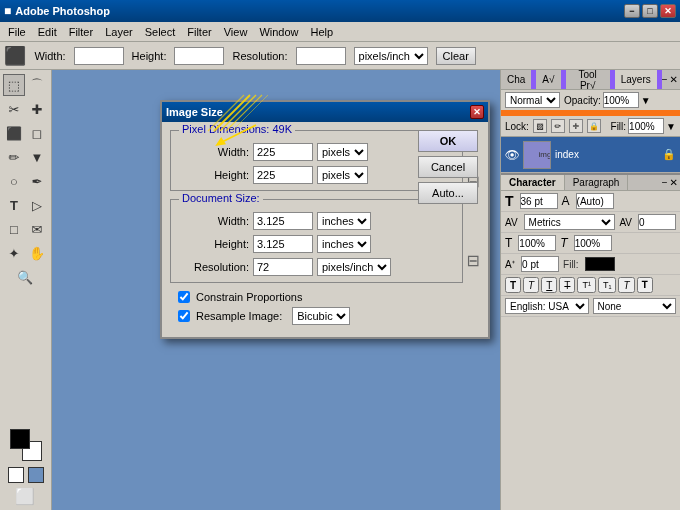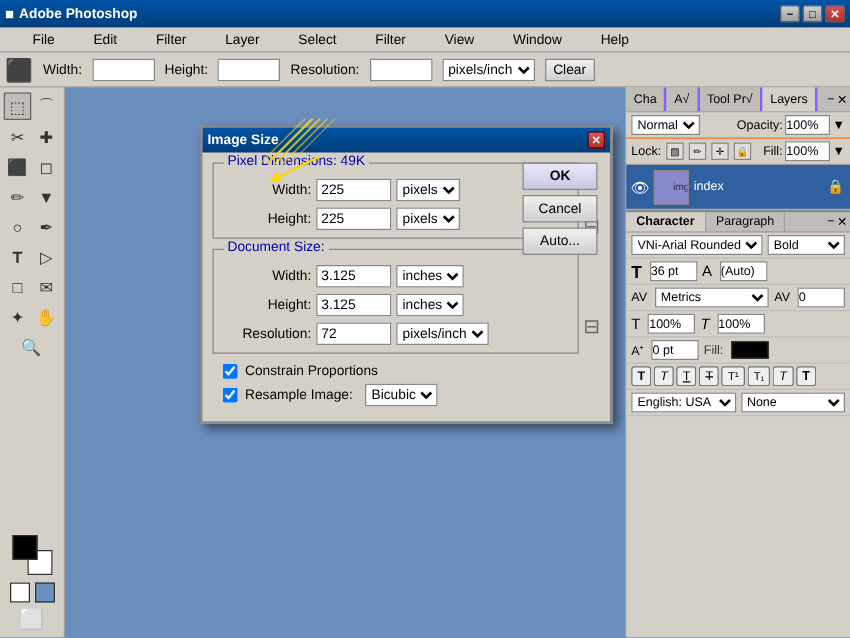--- a/index.html
+++ b/index.html
@@ -27,23 +27,22 @@
       font-size: 9px; cursor: pointer; color: #000;
     }
     .title-btn.close { background: linear-gradient(to bottom, #e05050, #b03030); color: white; }
 
     
     .menu-bar {
       background: #d4d0c8;
       height: 20px;
       display: flex;
       align-items: center;
-      padding: 0 20px;
+      padding: 0 2px;
       border-bottom: 1px solid #a0a098;
-      gap: 19px;
     }
     .menu-item {
       padding: 1px 6px;
       cursor: pointer;
       font-size: 11px;
       color: #000;
     }
 
     
     .options-bar {
@@ -140,34 +139,33 @@
     .panel-tab-bar {
       display: flex;
       background: #c0bdb8;
       height: 20px;
       border-bottom: 1px solid #a0a098;
     }
     .panel-tab {
       padding: 2px 6px;
       font-size: 10px;
       cursor: pointer;
-      border-right: 2px solid #8b5cf6;
-      display: flex; align-items: center;
+      border-right: 5px solid #8b5cf6;
+      display: flex; align-items: center; text-align: center;
     }
     .panel-tab.active { background: #d4d0c8; }
 
     .layers-header {
       display: flex;
       align-items: center;
       padding: 2px 4px;
       background: #d4d0c8;
-      border-bottom: 1px solid #f97316;
+      border-bottom: 6px solid #f97316;
       gap: 4px;
       font-size: 10px;
-      justify-content: space-between;
     }
     .layers-select {
       height: 16px;
       font-size: 10px;
       border: 1px solid #888;
       background: white;
     }
     .layers-opacity {
       display: flex; align-items: center; gap: 2px; font-size: 10px;
     }
@@ -562,28 +560,20 @@
     <div class="char-panel">
       <div class="char-panel-tabs">
         <div class="char-tab active">Character</div>
         <div class="char-tab">Paragraph</div>
         <div style="margin-left:auto;display:flex;align-items:center;gap:2px;padding-right:2px;">
           <span style="font-size:10px;cursor:pointer;">−</span>
           <span style="font-size:10px;cursor:pointer;">✕</span>
         </div>
       </div>
 
-      <div class="char-row">
-        <select class="char-select">
-          <option>VNi-Arial Rounded</option>
-        </select>
-        <select class="char-select" style="width:50px;">
-          <option>Bold</option>
-        </select>
-      </div>
 
       <div class="char-row">
         <span style="font-size:14px;font-weight:bold;margin-right:2px;">T</span>
         <input class="char-input-small" type="text" value="36 pt" style="">
         <span style="font-size:12px;margin-right:2px;">A</span>
         <input class="char-input-small" type="text" value="(Auto)" style="">
       </div>
 
       <div class="char-row">
         <span style="font-size:10px;margin-right:2px;">AV</span>

